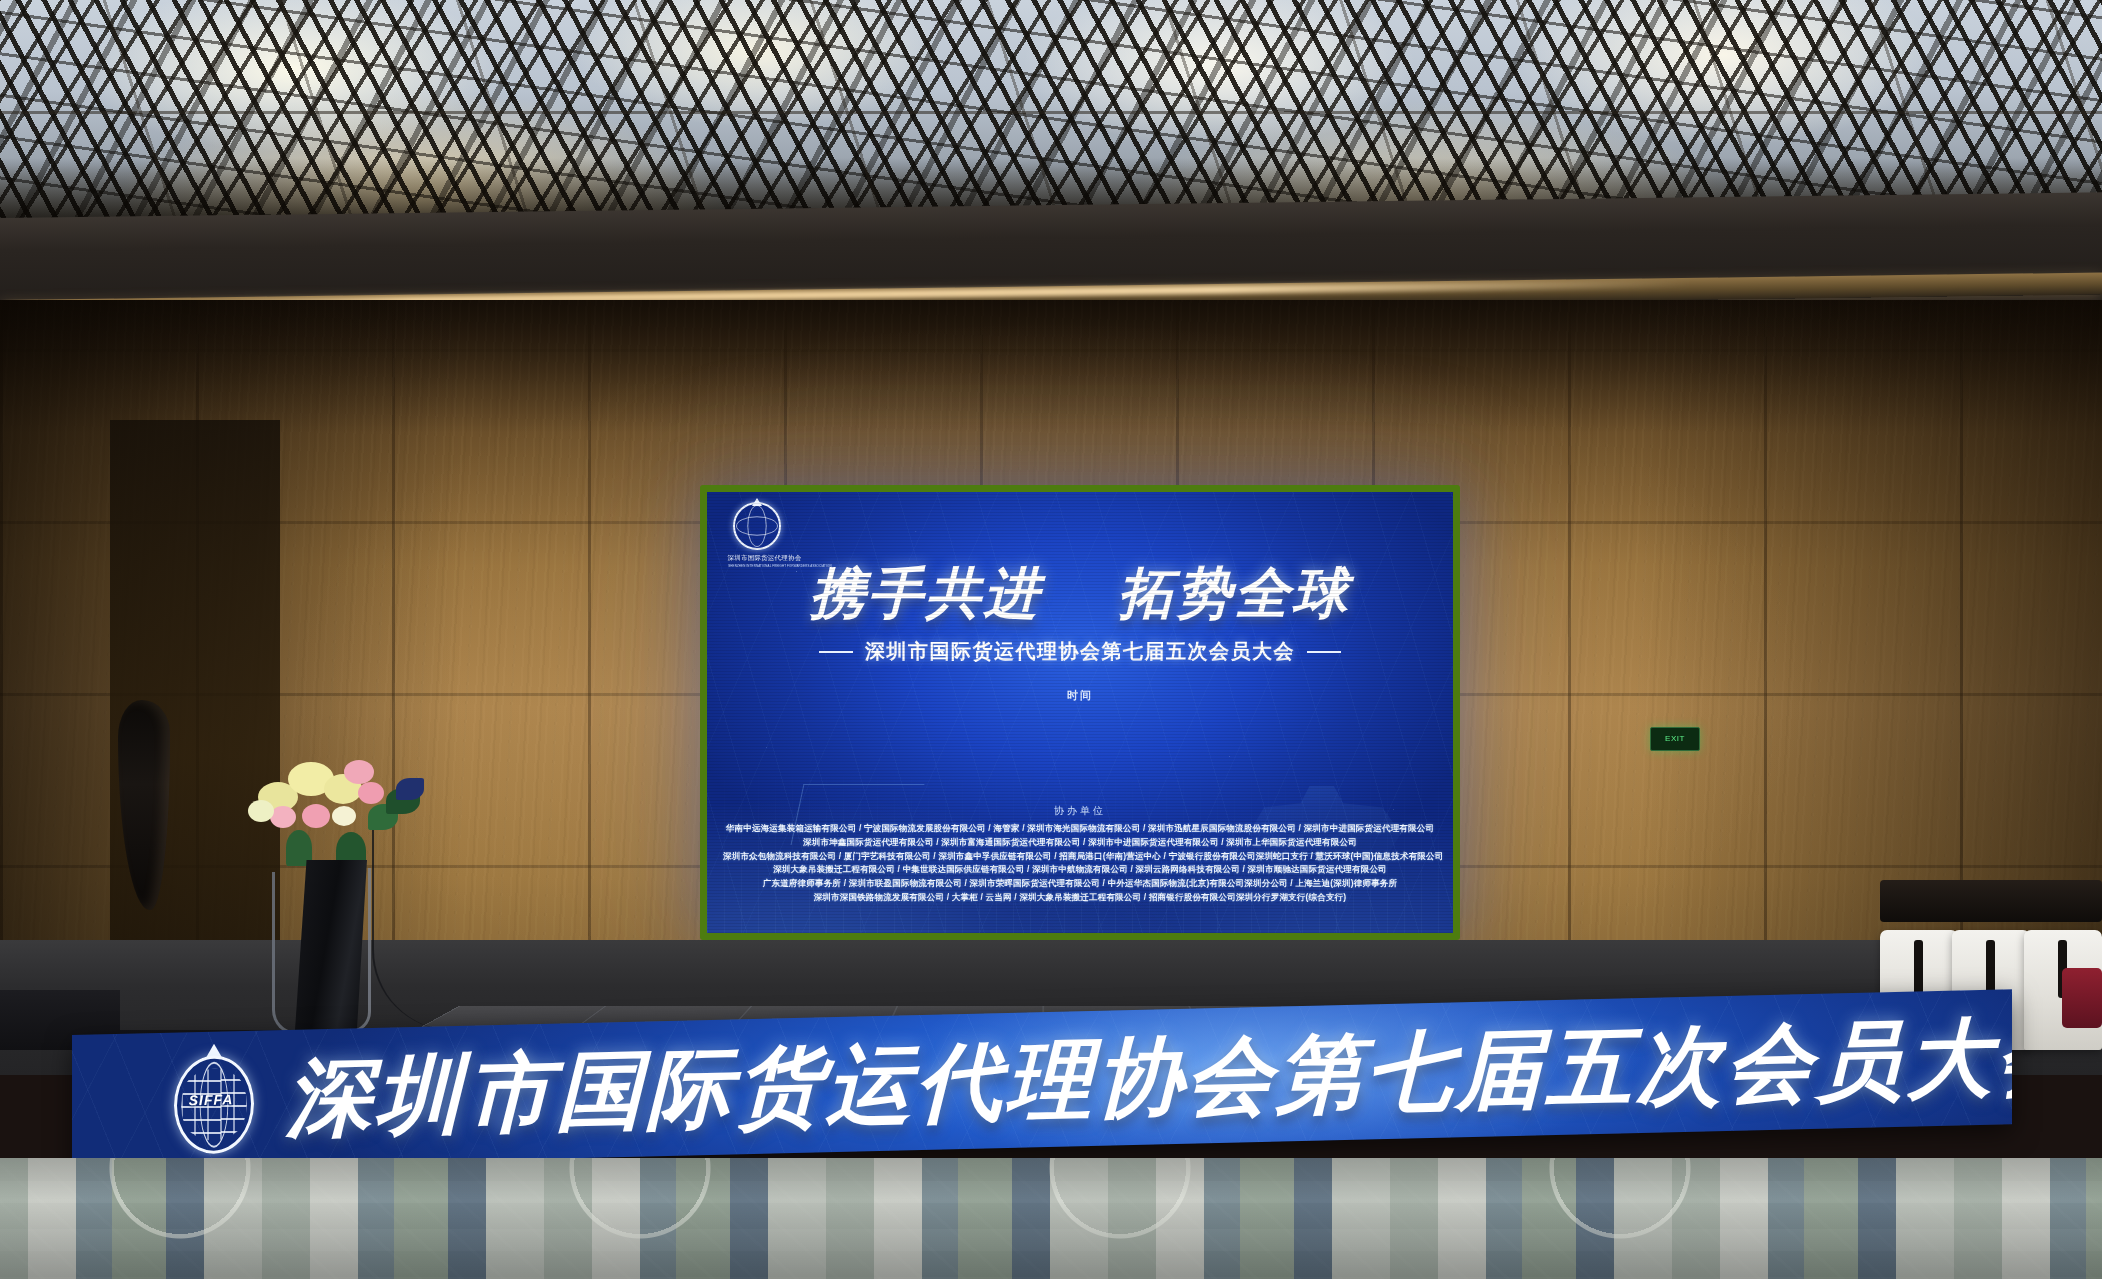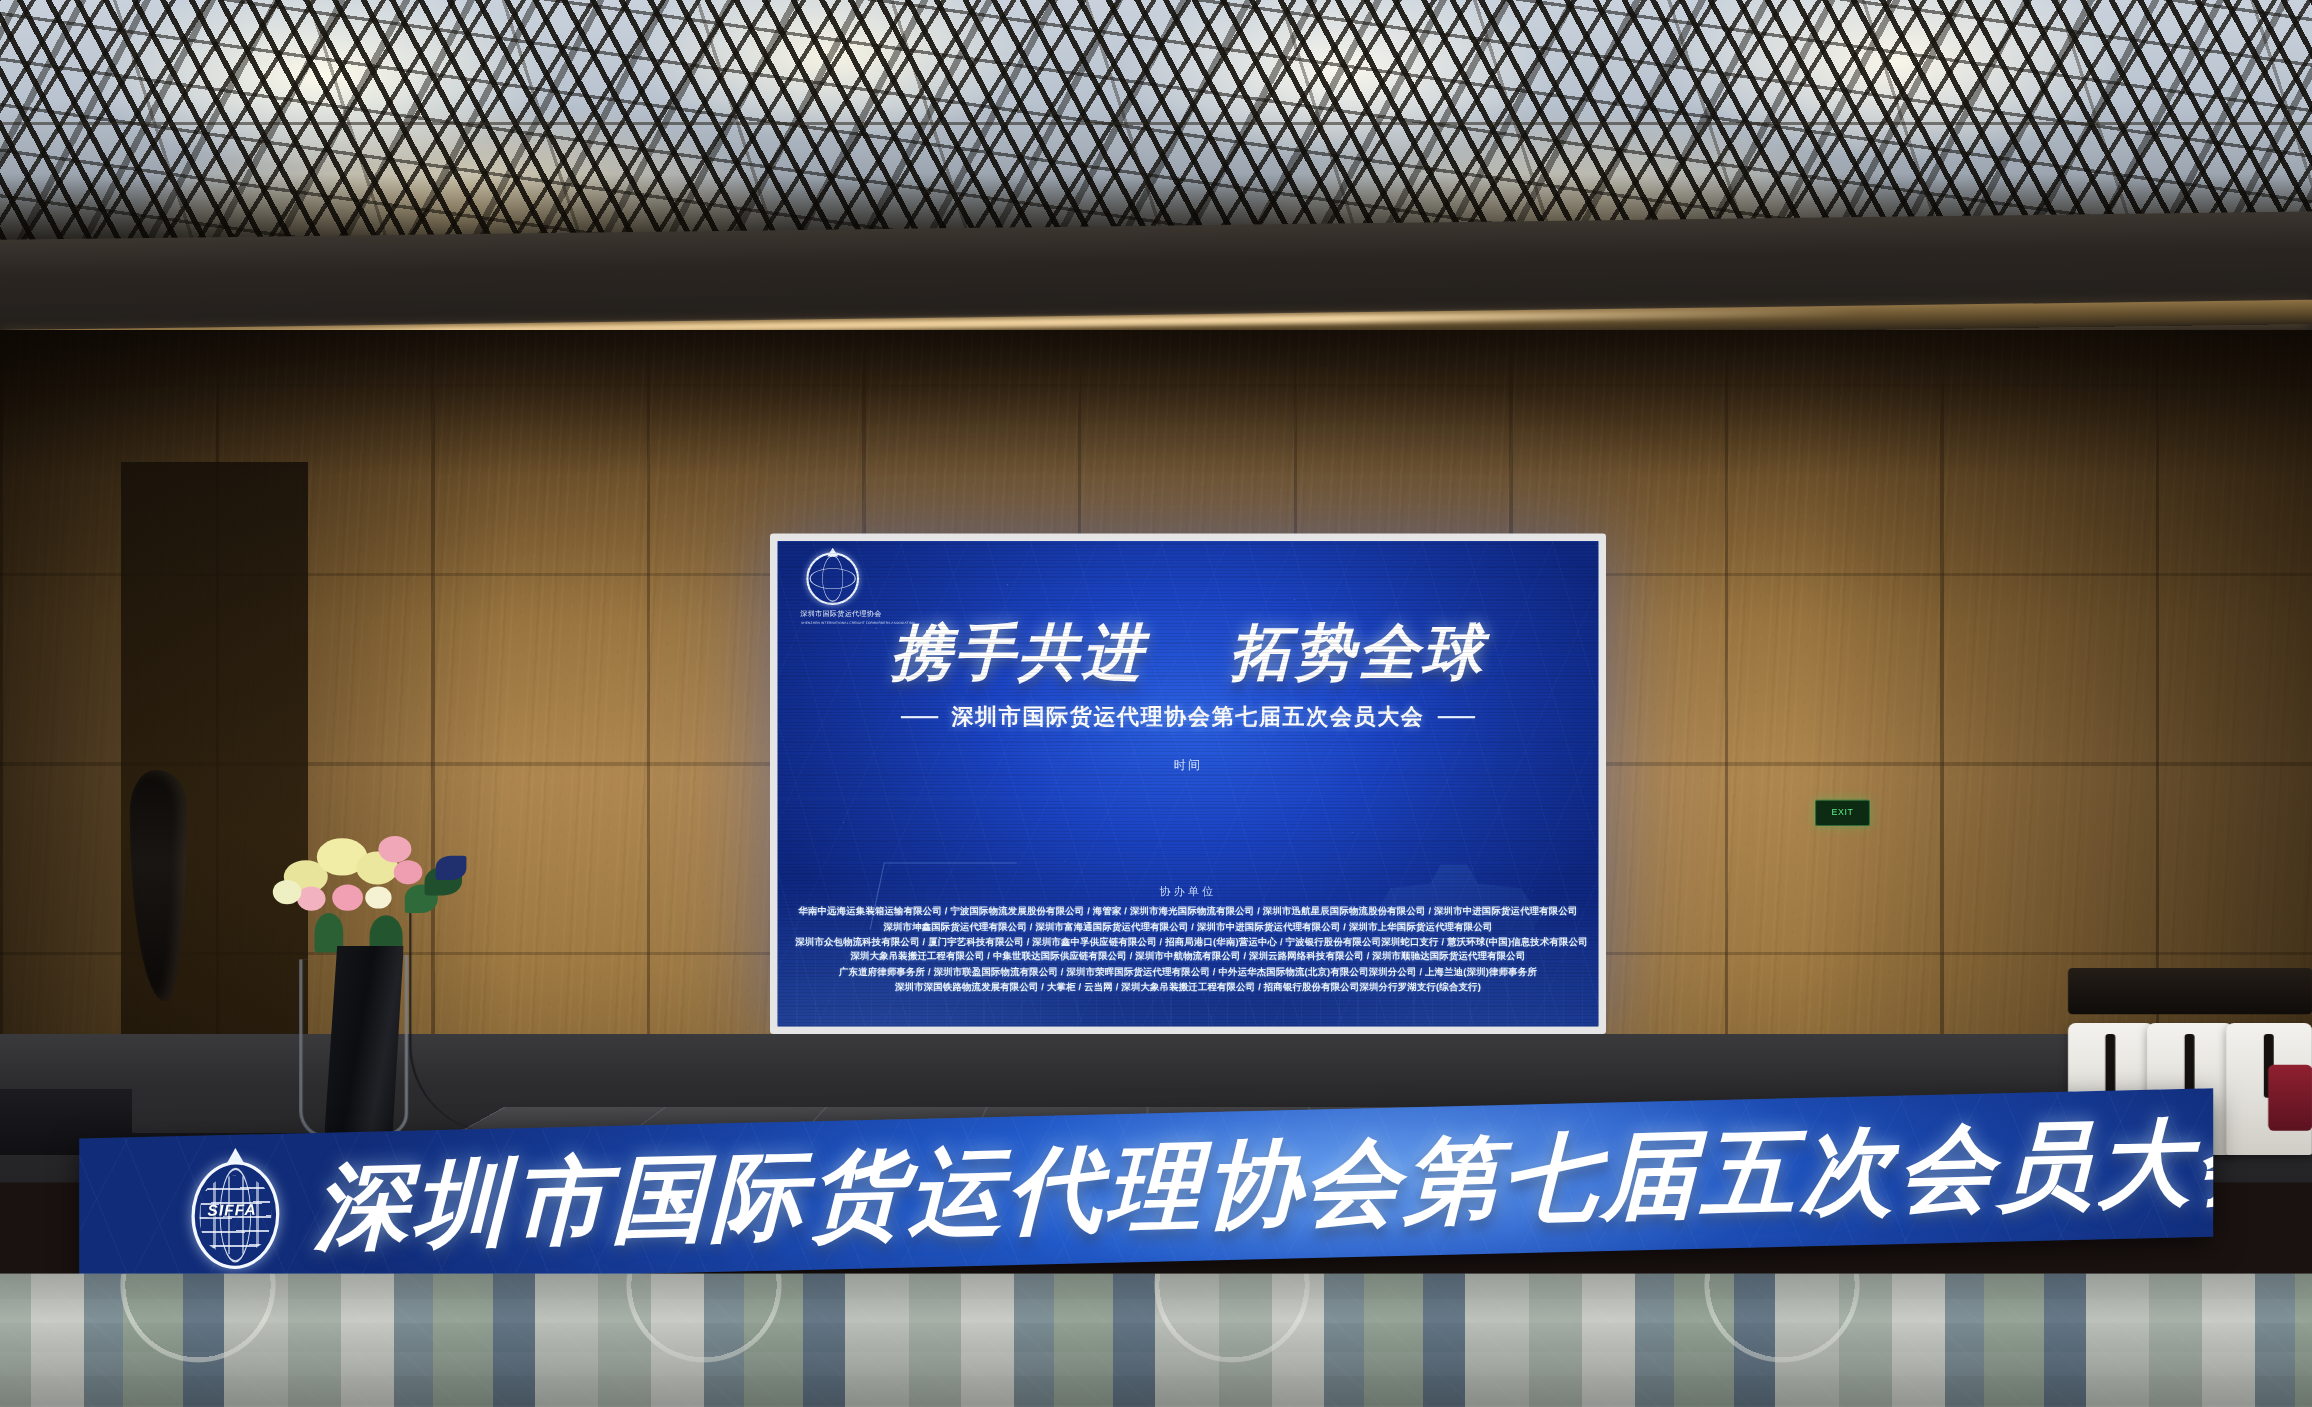--- a/index.html
+++ b/index.html
@@ -114,21 +114,21 @@
     display:flex;align-items:center;justify-content:center;
     box-shadow:0 0 10px rgba(60,200,90,.45);
   }
   .exit-sign span{
     color:#5ef08a;font-size:8px;letter-spacing:.5px;line-height:1;
   }
 
   
   .led-frame{
     position:absolute;left:700px;top:485px;width:760px;height:455px;
-    background:#e5e5e5;border-radius:3px;
+    background:#4d7c0f;border-radius:3px;
     box-shadow:0 0 60px rgba(40,80,200,.30), 0 0 140px rgba(30,70,190,.20);
     padding:7px;box-sizing:border-box;
   }
   .led{
     position:relative;width:100%;height:100%;overflow:hidden;
     background:
       radial-gradient(ellipse 420px 260px at 50% 36%, #2a5fe0 0%, #1b44c4 42%, #14349f 70%, #0e2781 100%),
       linear-gradient(180deg,#1636ab,#0d2278);
   }
   .led-net{
@@ -218,21 +218,21 @@
   .led-title .gap{display:inline-block;width:40px;}
   .led-sub{
     position:absolute;left:0;right:0;top:146px;
     font-size:20px;font-weight:bold;letter-spacing:1.5px;color:#fff;
     text-shadow:0 0 8px rgba(170,210,255,.6);
     display:flex;align-items:center;justify-content:center;gap:12px;
   }
   .led-sub .rule{display:inline-block;width:34px;height:2px;background:#eaf2ff;}
 
   .led-block{position:absolute;left:0;right:0;}
-  .led-lbl{font-size:11px;color:#dce9ff;letter-spacing:2px;margin-bottom:20px;}
+  .led-lbl{font-size:11px;color:#dce9ff;letter-spacing:2px;margin-bottom:20px;font-weight:bold;}
   .led-val{font-size:20px;font-weight:bold;color:#fff;letter-spacing:1px;
            text-shadow:0 0 7px rgba(170,210,255,.5);}
   .blk-time{top:196px;}
   .blk-host{top:248px;}
   .blk-host .led-val{font-size:19px;}
 
   .led-co{position:absolute;left:0;right:0;top:312px;}
   .co-lbl{font-size:10px;color:#cfe2ff;letter-spacing:3px;margin-bottom:4px;}
   .co-row{
     font-size:8.5px;line-height:1.62;color:#f0f6ff;font-weight:bold;

